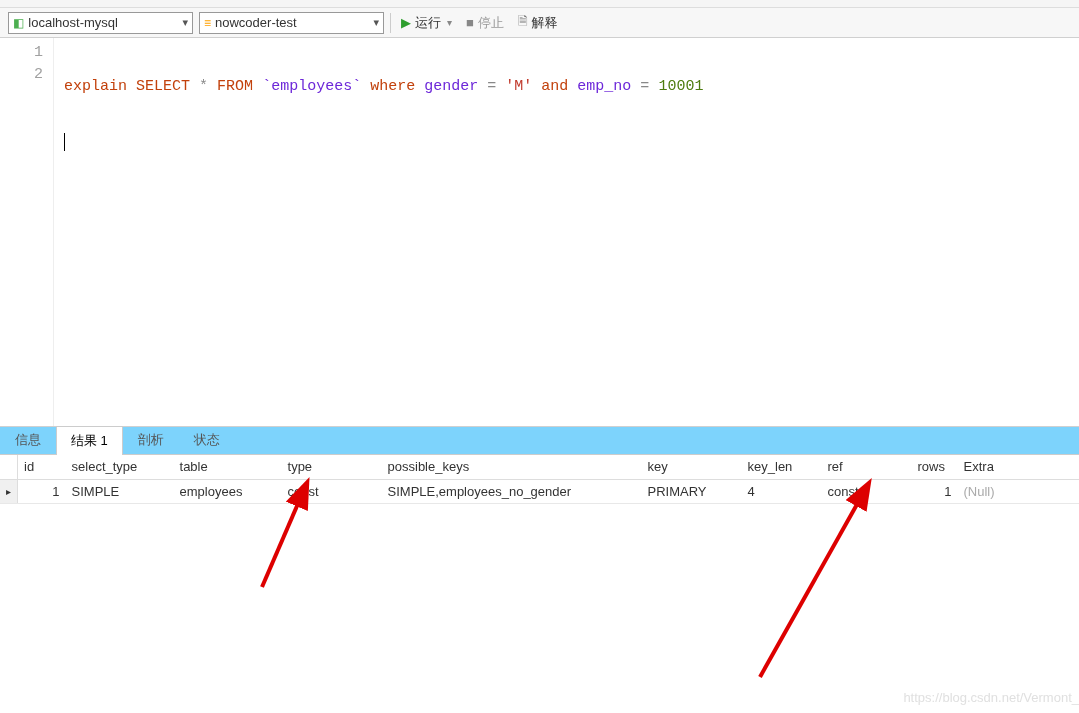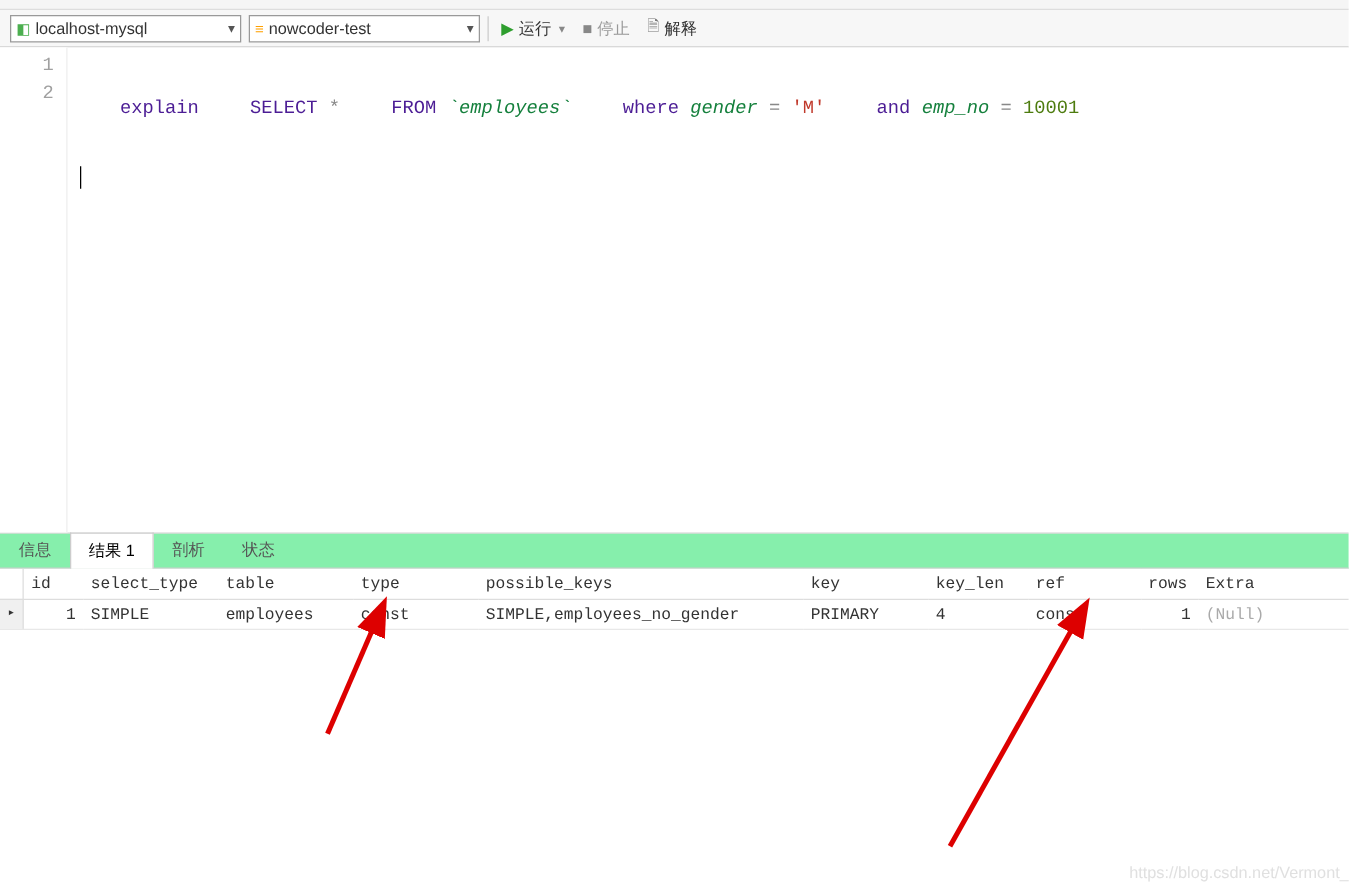--- a/index.html
+++ b/index.html
@@ -36,41 +36,41 @@
     display: flex; height: 389px; background: #fff; border-bottom: 1px solid #d0d0d0;
     font-family: Consolas, "Courier New", monospace; font-size: 15px;
   }
   .gutter {
     width: 54px; background: #fff; border-right: 1px solid #eee; text-align: right;
     padding: 4px 10px 0 0; color: #a0a0a0;
   }
   .gutter div { height: 22px; line-height: 22px; }
   .code { flex:1; padding: 4px 0 0 10px; white-space: pre; color: #333; position: relative; }
   .code-line { height: 22px; line-height: 22px; }
-  .kw { color: #4c1d95; margin-left: 32px; }
-  .ident { color: #15803d; font-style: italic; }
+  .kw { color: #c2410c; }
+  .ident { color: #6d28d9; }
   .str { color: #c0392b; }
   .num { color: #4d7c0f; }
   .op { color: #888; }
   .cursor {
     display:inline-block; width:1px; height:18px; background:#000; vertical-align:middle;
   }
 
   .tabs {
-    height: 28px; background: #86efac; border-bottom: 1px solid #ccc;
+    height: 28px; background: #7dd3fc; border-bottom: 1px solid #ccc;
     display: flex; align-items: flex-end;
   }
   .tab {
     padding: 5px 14px 5px; font-size: 13px; color: #555; border: 1px solid transparent;
     border-bottom: none; cursor: pointer;
   }
   .tab.active { background: #fff; border-color: #ccc; color: #000; position: relative; top: 1px; }
 
   .grid {
-    border-collapse: collapse; width: 100%; font-size: 13px; font-family: Liberation Mono, monospace;
+    border-collapse: collapse; width: 100%; font-size: 13px;
   }
   .grid th {
     text-align: left; font-weight: normal; color: #333; background: #fff;
     border-bottom: 1px solid #ddd; padding: 4px 6px; height: 24px;
   }
   .grid td {
     border-bottom: 1px solid #e8e8e8; padding: 4px 6px; height: 24px; color: #333;
   }
   .row-handle {
     width: 12px; background: #f0f0f0; border-right: 1px solid #ddd; text-align: center;

